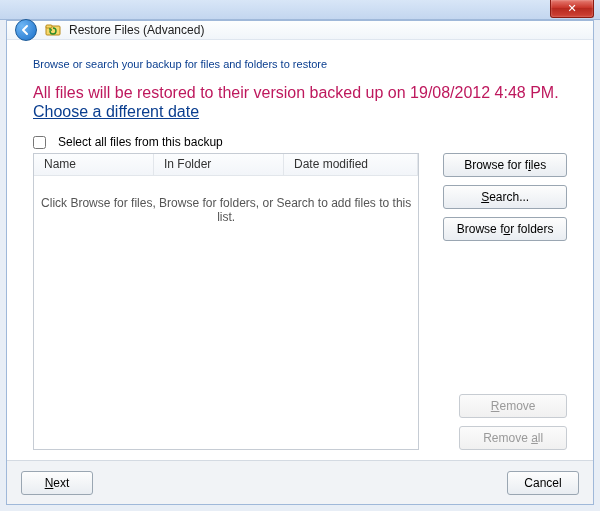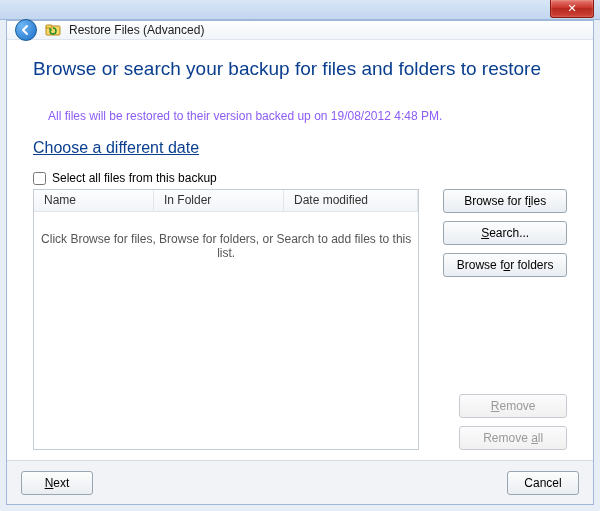--- a/index.html
+++ b/index.html
@@ -65,40 +65,40 @@
   .folder-icon svg { display:block; }
 
   .content {
     flex: 1 1 auto;
     padding: 18px 26px 10px 26px;
     overflow: hidden;
     display:flex; flex-direction:column;
   }
   .heading {
     color: #0a3e8f;
-    font-size: 19px;
+    font-size: 11px;
     margin: 0 0 14px 0;
     font-weight: 400;
   }
   .infoline {
-    color: #8b5cf6;
-    font-size: 12px;
-    margin: 15px;
+    color: #be185d;
+    font-size: 16px;
+    margin: 0;
   }
   .linkline {
     font-size: 16px;
     margin: 1px 0 14px 0;
   }
   .linkline a {
     color: #0a3e8f;
     text-decoration: underline;
     cursor: pointer;
   }
   .select-row {
-    display:flex; align-items:center; gap:6px;
+    display:flex; align-items:center; gap:12px;
     font-size:12px; color:#000;
     margin-bottom: 4px;
   }
   .select-row input { margin:0; }
 
   .mid {
     display:flex; gap: 24px;
     flex: 1 1 auto;
     min-height: 0;
   }

